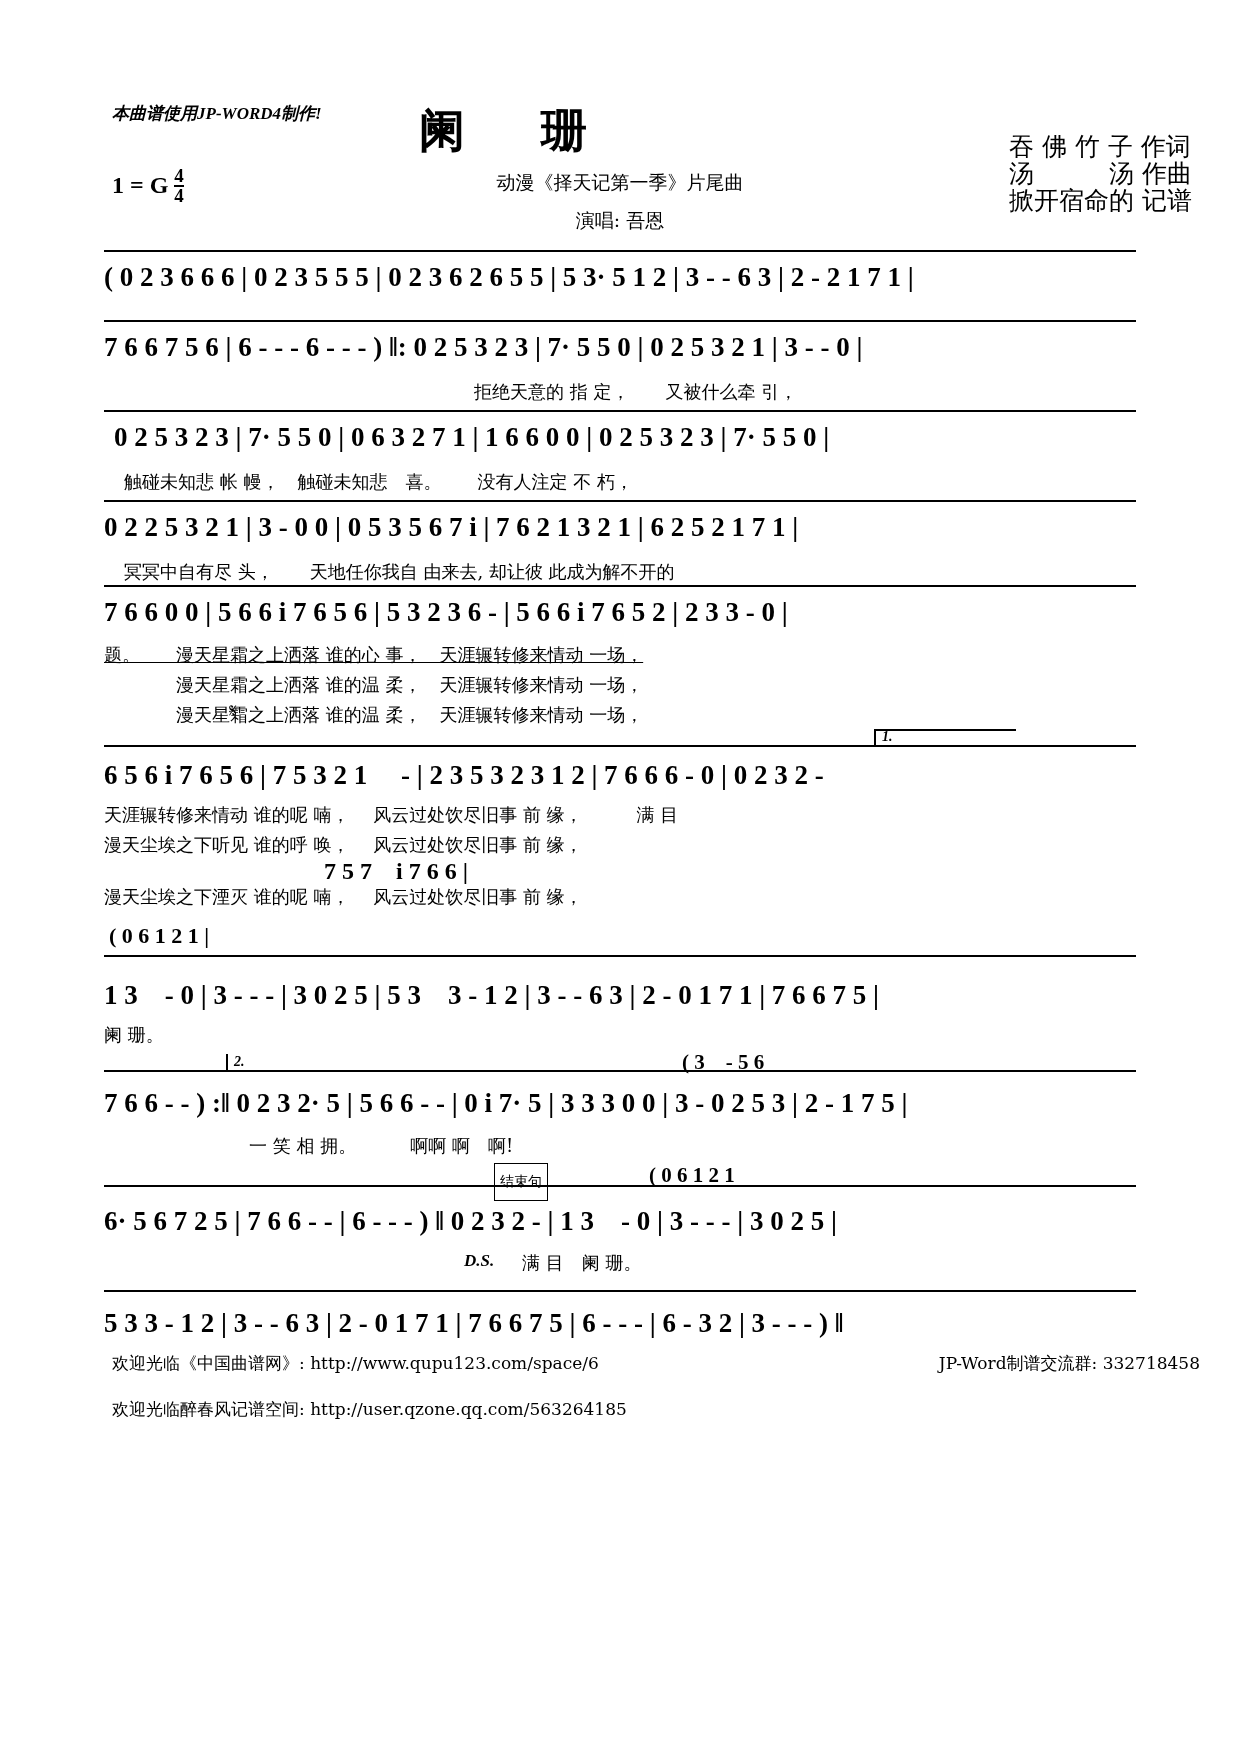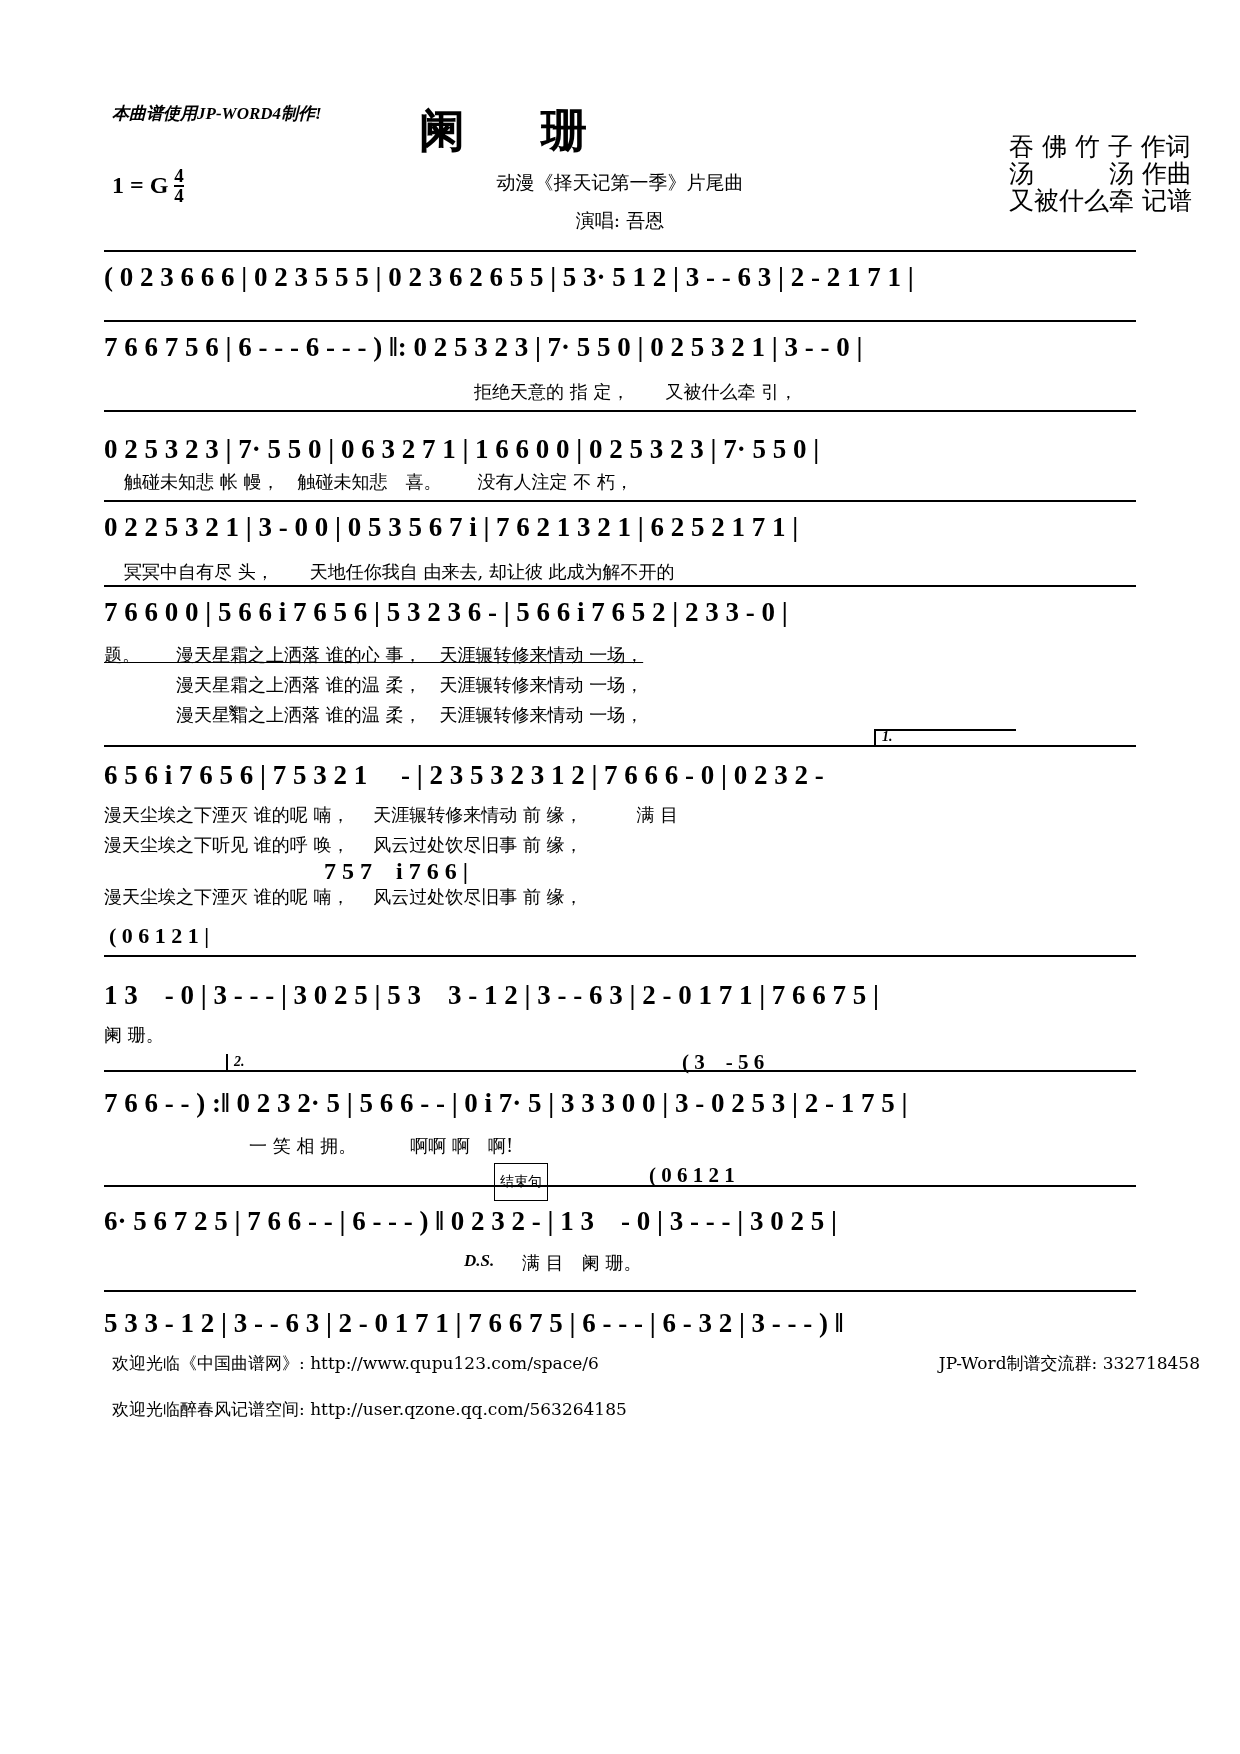--- a/index.html
+++ b/index.html
@@ -162,41 +162,41 @@
 <div class="page">
 
   <div class="maker-note">本曲谱使用JP-WORD4制作!</div>
   <div class="song-title">阑 珊</div>
   <div class="subtitle-1">动漫《择天记第一季》片尾曲</div>
   <div class="subtitle-2">演唱: 吾恩</div>
 
   <div class="credits">
     <div>吞 佛 竹 子 作词</div>
     <div>汤　　　汤 作曲</div>
-    <div>又被什么牵 记谱</div>
+    <div>掀开宿命的 记谱</div>
   </div>
 
   <div class="key-sig">
     <span>1 = G</span><span class="meter"><span class="num">4</span><span class="den">4</span></span>
   </div>
 
   <div class="system" style="top:250px;">
     <div class="staffline" style="top:0px;"></div>
     <div class="notes" style="top:12px;">( 0 2 3 6 6 6 | 0 2 3 5 5 5 | 0 2 3 6 2 6 5 5 | 5 3· 5 1 2 | 3 - - 6 3 | 2 - 2 1 7 1 |</div>
   </div>
 
   <div class="system" style="top:320px;">
     <div class="staffline" style="top:0px;"></div>
     <div class="notes" style="top:12px;">7 6 6 7 5 6 | 6 - - -  6 - - - ) ‖: 0 2 5 3 2 3 | 7· 5 5 0 | 0 2 5 3 2 1 | 3 - - 0 |</div>
     <div class="lyr" style="top:60px; left:370px;">拒绝天意的 指 定，　　又被什么牵 引，</div>
   </div>
 
   <div class="system" style="top:410px;">
     <div class="staffline" style="top:0px;"></div>
-    <div class="notes" style="top:24px;">0 2 5 3 2 3 | 7· 5 5 0 | 0 6 3 2 7 1 | 1 6 6 0 0 | 0 2 5 3 2 3 | 7· 5 5 0 |</div>
+    <div class="notes" style="top:12px;margin-left:10px;">0 2 5 3 2 3 | 7· 5 5 0 | 0 6 3 2 7 1 | 1 6 6 0 0 | 0 2 5 3 2 3 | 7· 5 5 0 |</div>
     <div class="lyr" style="top:60px; left:20px;">触碰未知悲 帐 幔，　触碰未知悲　喜。　　没有人注定 不 朽，</div>
   </div>
 
   <div class="system" style="top:500px;">
     <div class="staffline" style="top:0px;"></div>
     <div class="notes" style="top:12px;">0 2 2 5 3 2 1 | 3 - 0 0 | 0 5 3 5 6 7 i | 7 6 2 1 3 2 1 | 6 2 5 2 1 7 1 |</div>
     <div class="lyr" style="top:60px; left:20px;">冥冥中自有尽 头，　　天地任你我自 由来去, 却让彼 此成为解不开的</div>
   </div>
 
   <div class="system" style="top:585px;">
@@ -206,21 +206,21 @@
     <div class="lyr" style="top:88px; left:0px;">　　　　漫天星霜之上洒落 谁的温 柔，　天涯辗转修来情动 一场，</div>
     <div class="lyr" style="top:118px; left:0px;">　　　　漫天星霜之上洒落 谁的温 柔，　天涯辗转修来情动 一场，</div>
     <div class="small-lab" style="top:114px; left:125px; font-size:19px;">𝄋</div>
   </div>
 
   <div class="system" style="top:745px;">
     <div class="staffline" style="top:0px;"></div>
     <div class="bracket" style="left:770px; top:-16px; width:140px;"></div>
     <div class="small-lab" style="left:778px; top:-16px; font-style:italic; font-weight:bold; font-family:'Liberation Serif', serif;">1.</div>
     <div class="notes" style="top:12px;">6 5 6 i 7 6 5 6 | 7 5 3 2 1　 - | 2 3 5 3 2 3 1 2 | 7 6 6 6 - 0 | 0 2 3 2 -</div>
-    <div class="lyr" style="top:58px; left:0px;">漫天尘埃之下湮灭 谁的呢 喃，　 天涯辗转修来情动 前 缘，　　　满 目</div>
+    <div class="lyr" style="top:58px; left:0px;">天涯辗转修来情动 谁的呢 喃，　 风云过处饮尽旧事 前 缘，　　　满 目</div>
     <div class="lyr" style="top:88px; left:0px;">漫天尘埃之下听见 谁的呼 唤，　 风云过处饮尽旧事 前 缘，</div>
     <div class="notes" style="top:110px; left:220px; font-size:24px;">7 5 7　i 7 6 6 |</div>
     <div class="lyr" style="top:140px; left:0px;">漫天尘埃之下湮灭 谁的呢 喃，　 风云过处饮尽旧事 前 缘，</div>
   </div>
 
   <div class="system" style="top:955px;">
     <div class="staffline" style="top:0px;"></div>
     <div class="notes" style="top:-32px; left:5px; font-size:22px;">( 0 6 1 2 1 |</div>
     <div class="notes" style="top:22px;">1 3　- 0 | 3 - - - | 3 0 2 5 | 5 3　3 - 1 2 | 3 - - 6 3 | 2 - 0 1 7 1 | 7 6 6 7 5 |</div>
     <div class="lyr" style="top:68px; left:0px;">阑 珊。</div>

